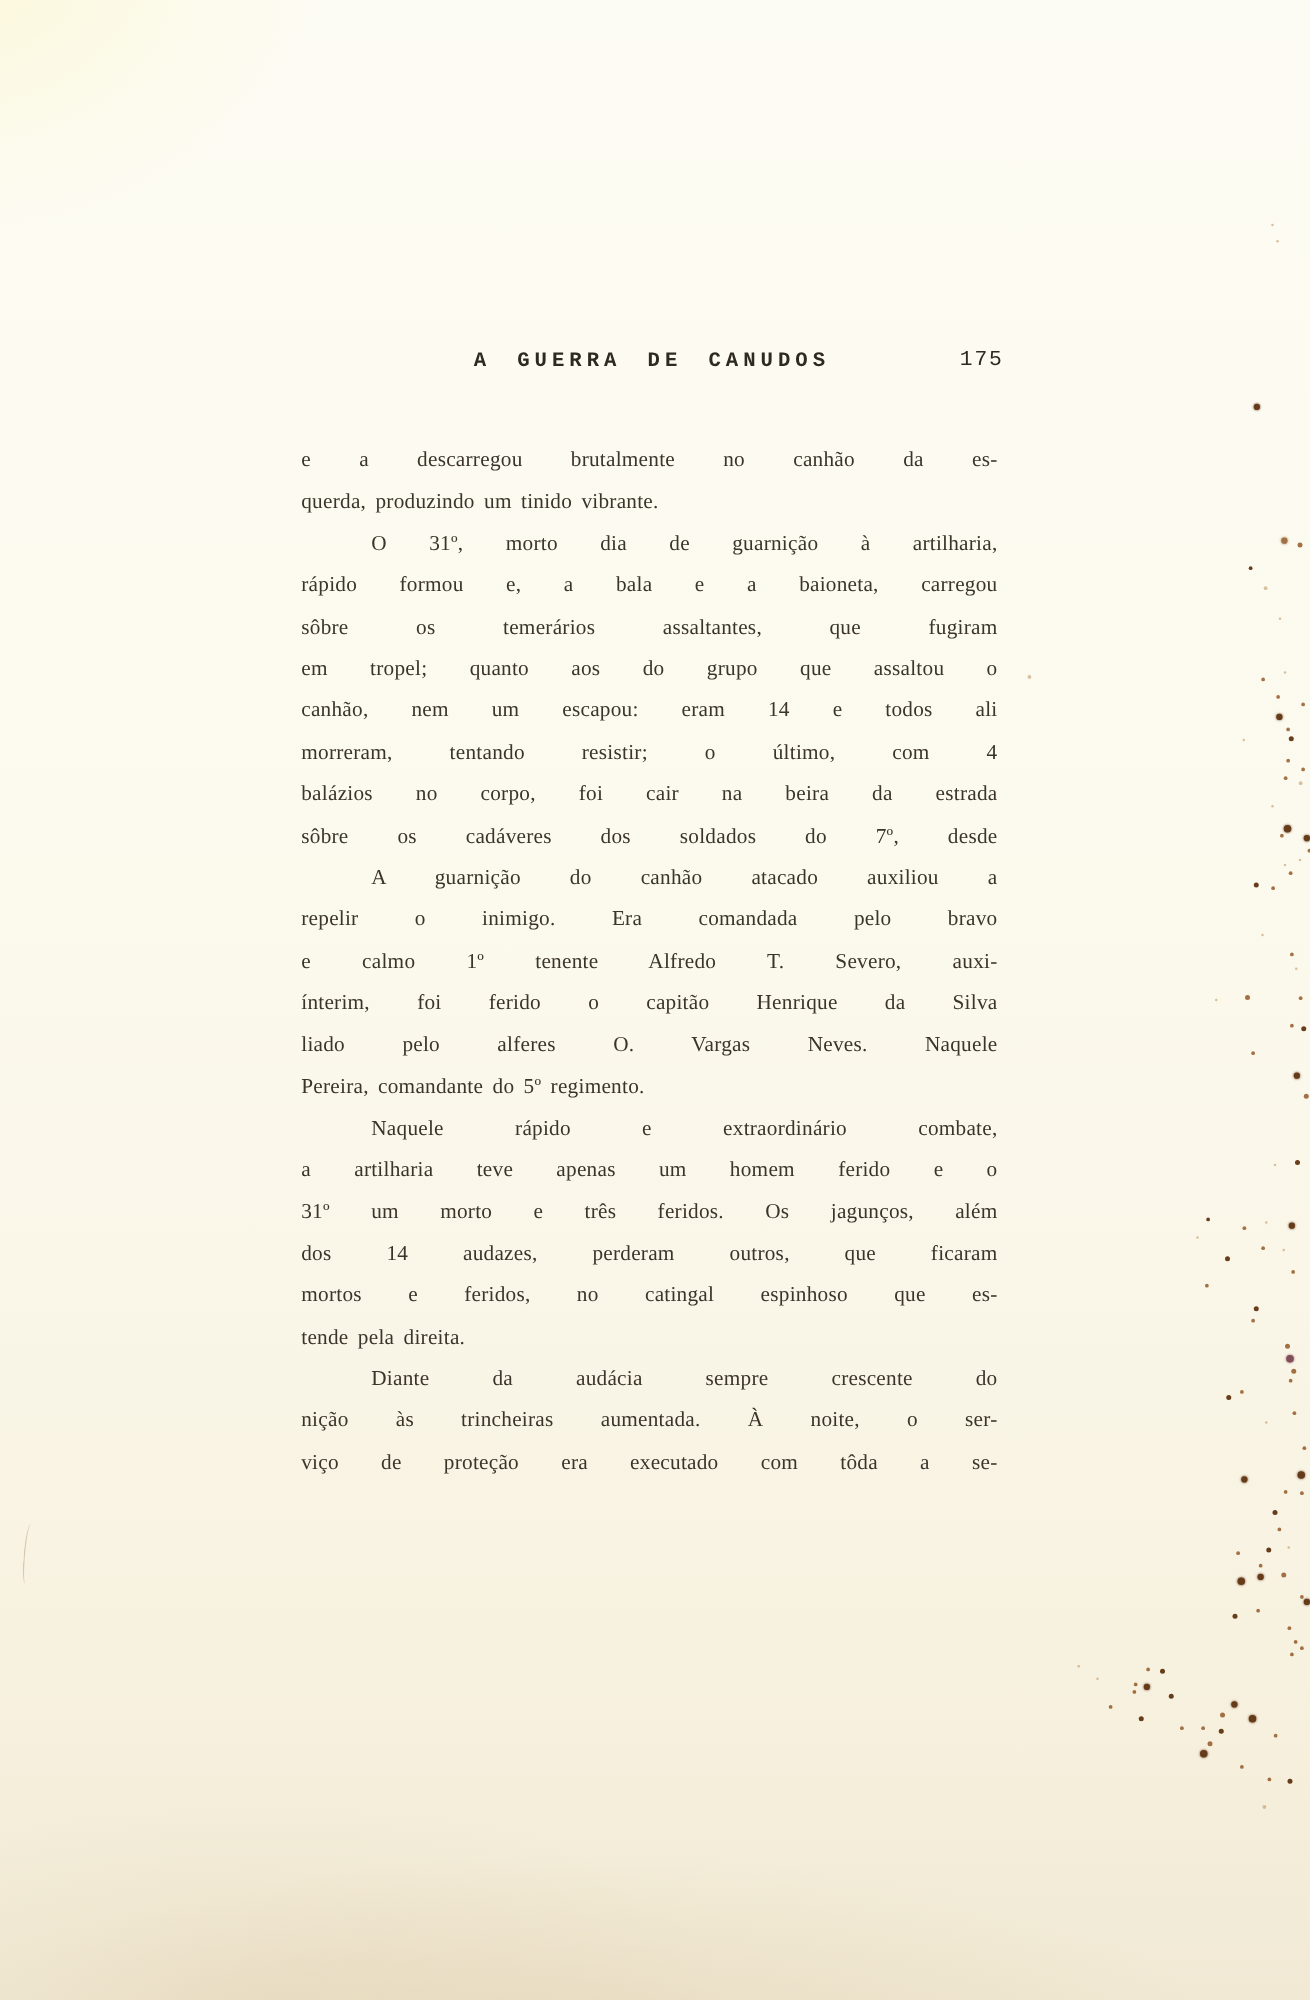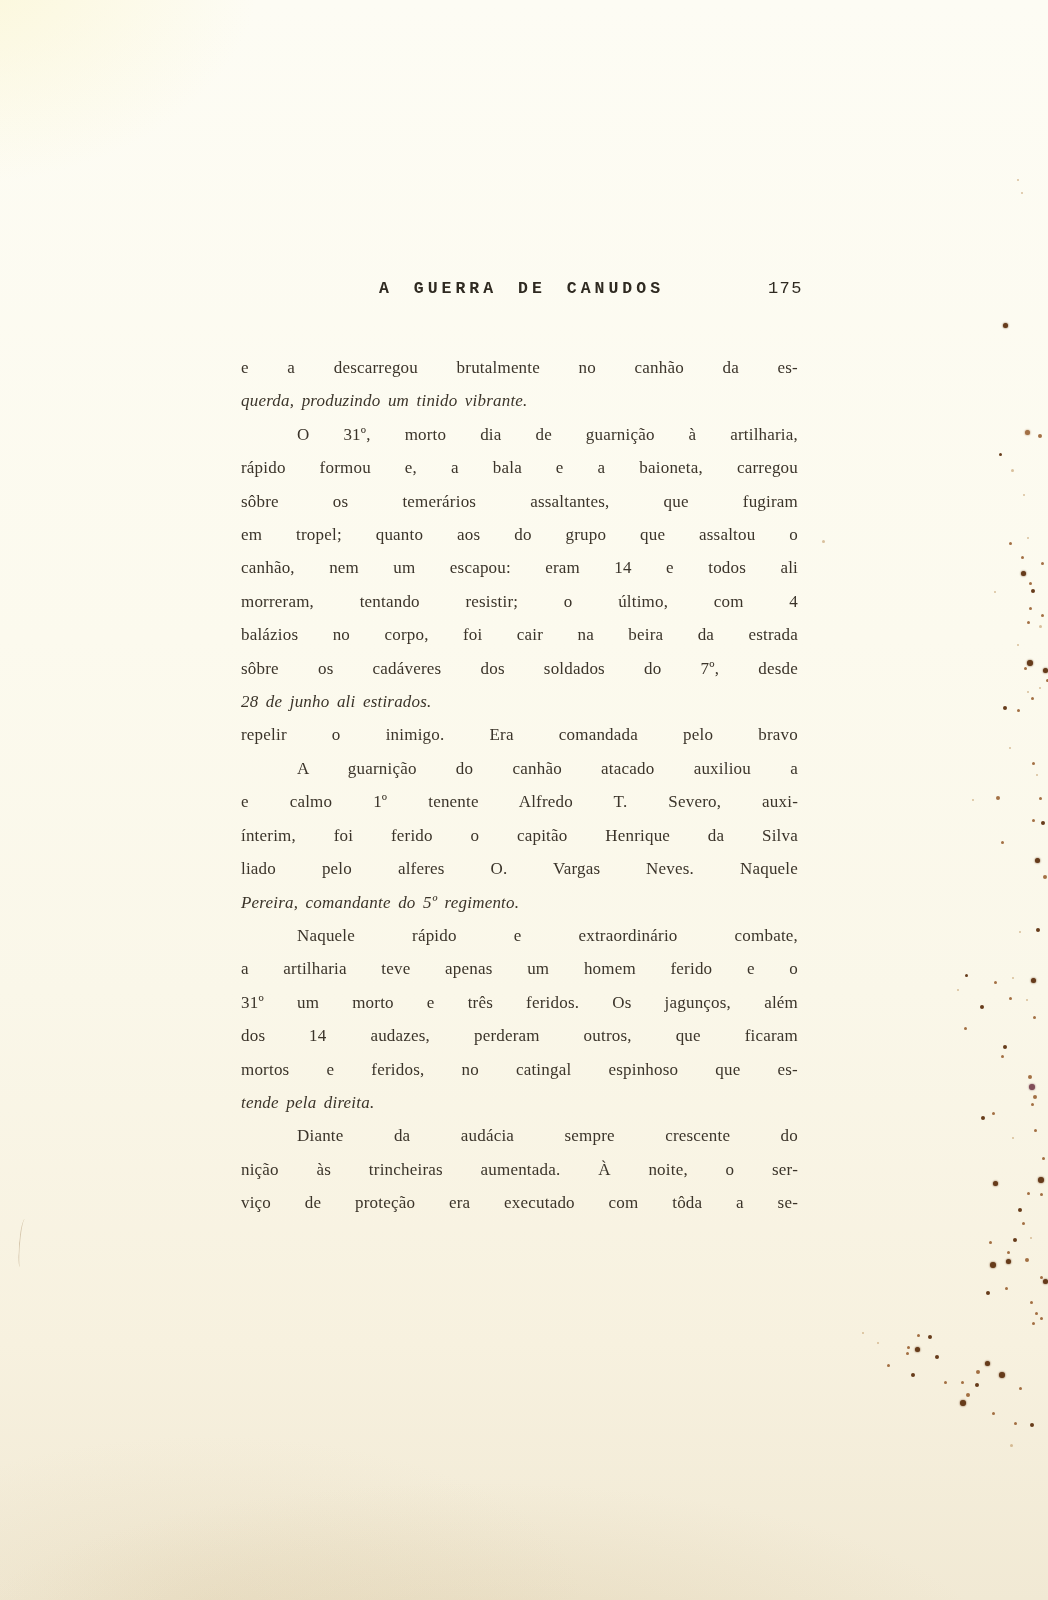--- a/index.html
+++ b/index.html
@@ -53,21 +53,20 @@
   }
   .line {
     text-align: justify;
     text-align-last: justify;
     white-space: normal;
   }
   .line.ragged {
     text-align: center;
     text-align-last: left;
     word-spacing: 3px;
-    font-style: italic;
   }
   .line.indent { text-indent: 56px; }
   
   .spot {
     position: absolute;
     border-radius: 50%;
     pointer-events: none;
   }
   
   .crease {
@@ -93,23 +92,22 @@
       <div class="line">e a descarregou brutalmente no canhão da es-</div>
       <div class="line ragged">querda, produzindo um tinido vibrante.</div>
       <div class="line indent">O 31º, morto dia de guarnição à artilharia,</div>
       <div class="line">rápido formou e, a bala e a baioneta, carregou</div>
       <div class="line">sôbre os temerários assaltantes, que fugiram</div>
       <div class="line">em tropel; quanto aos do grupo que assaltou o</div>
       <div class="line">canhão, nem um escapou: eram 14 e todos ali</div>
       <div class="line">morreram, tentando resistir; o último, com 4</div>
       <div class="line">balázios no corpo, foi cair na beira da estrada</div>
       <div class="line">sôbre os cadáveres dos soldados do 7º, desde</div>
-      <div class="line ragged">28 de junho ali estirados.</div>
+      <div class="line indent">A guarnição do canhão atacado auxiliou a</div>
       <div class="line">repelir o inimigo. Era comandada pelo bravo</div>
-      <div class="line indent">A guarnição do canhão atacado auxiliou a</div>
       <div class="line">e calmo 1º tenente Alfredo T. Severo, auxi-</div>
       <div class="line">ínterim, foi ferido o capitão Henrique da Silva</div>
       <div class="line">liado pelo alferes O. Vargas Neves. Naquele</div>
       <div class="line ragged">Pereira, comandante do 5º regimento.</div>
       <div class="line indent">Naquele rápido e extraordinário combate,</div>
       <div class="line">a artilharia teve apenas um homem ferido e o</div>
       <div class="line">31º um morto e três feridos. Os jagunços, além</div>
       <div class="line">dos 14 audazes, perderam outros, que ficaram</div>
       <div class="line">mortos e feridos, no catingal espinhoso que es-</div>
       <div class="line ragged">tende pela direita.</div>

